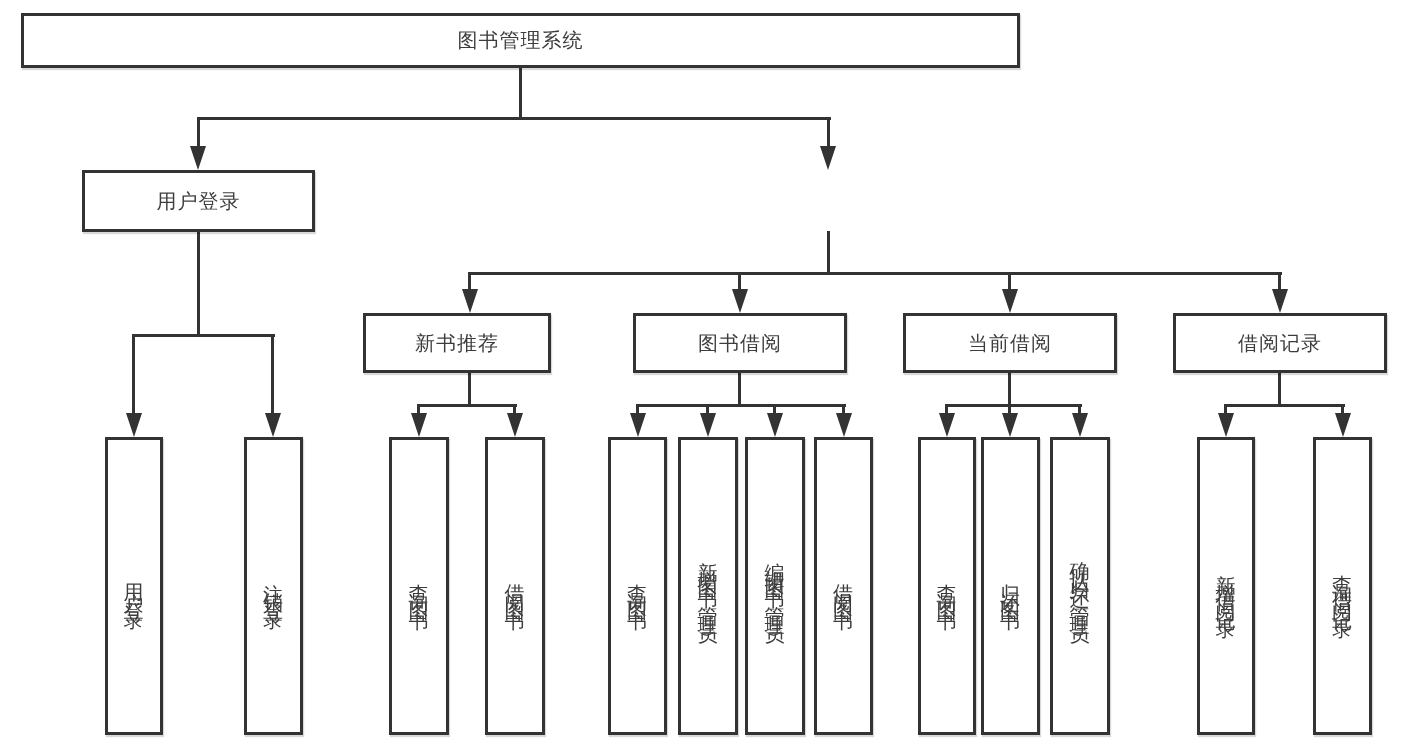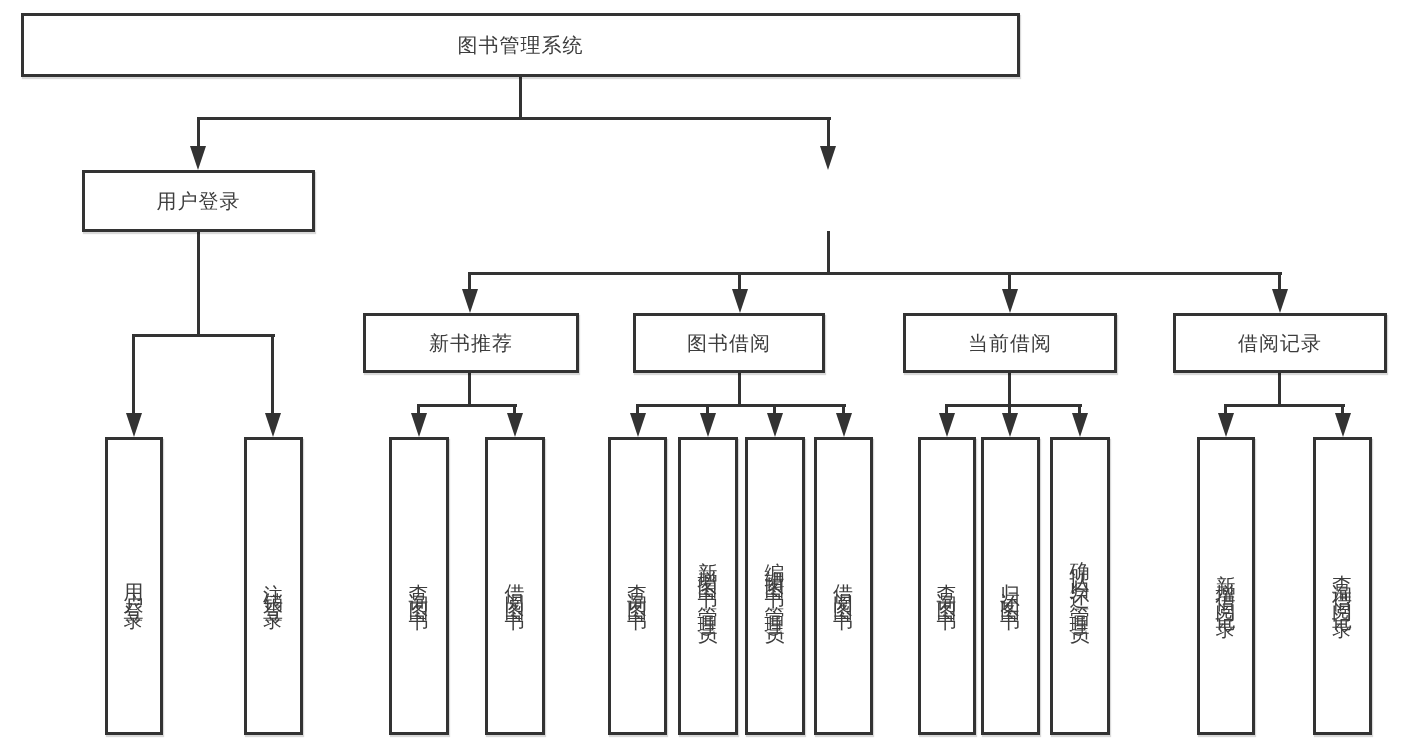--- a/index.html
+++ b/index.html
@@ -83,32 +83,32 @@
   <div class="line" style="left:1078px;top:404px;width:3px;height:11px;"></div>
   <div class="arrow" style="left:1072px;top:413px;"></div>
 
   <div class="line" style="left:1278px;top:372px;width:3px;height:35px;"></div>
   <div class="line" style="left:1224px;top:404px;width:121px;height:3px;"></div>
   <div class="line" style="left:1224px;top:404px;width:3px;height:11px;"></div>
   <div class="arrow" style="left:1218px;top:413px;"></div>
   <div class="line" style="left:1341px;top:404px;width:3px;height:11px;"></div>
   <div class="arrow" style="left:1335px;top:413px;"></div>
 
-  <div class="box" style="left:21px;top:13px;width:999px;height:64px;">
+  <div class="box" style="left:21px;top:13px;width:999px;height:55px;">
     <span class="hlabel">图书管理系统</span>
   </div>
 
   <div class="box" style="left:82px;top:170px;width:233px;height:62px;">
     <span class="hlabel">用户登录</span>
   </div>
 
-  <div class="box" style="left:363px;top:313px;width:216px;height:60px;">
+  <div class="box" style="left:363px;top:313px;width:188px;height:60px;">
     <span class="hlabel">新书推荐</span>
   </div>
-  <div class="box" style="left:633px;top:313px;width:192px;height:60px;">
+  <div class="box" style="left:633px;top:313px;width:214px;height:60px;">
     <span class="hlabel">图书借阅</span>
   </div>
   <div class="box" style="left:903px;top:313px;width:214px;height:60px;">
     <span class="hlabel">当前借阅</span>
   </div>
   <div class="box" style="left:1173px;top:313px;width:214px;height:60px;">
     <span class="hlabel">借阅记录</span>
   </div>
 
   <div class="box vbox" style="left:105px;top:437px;width:58px;height:298px;">

